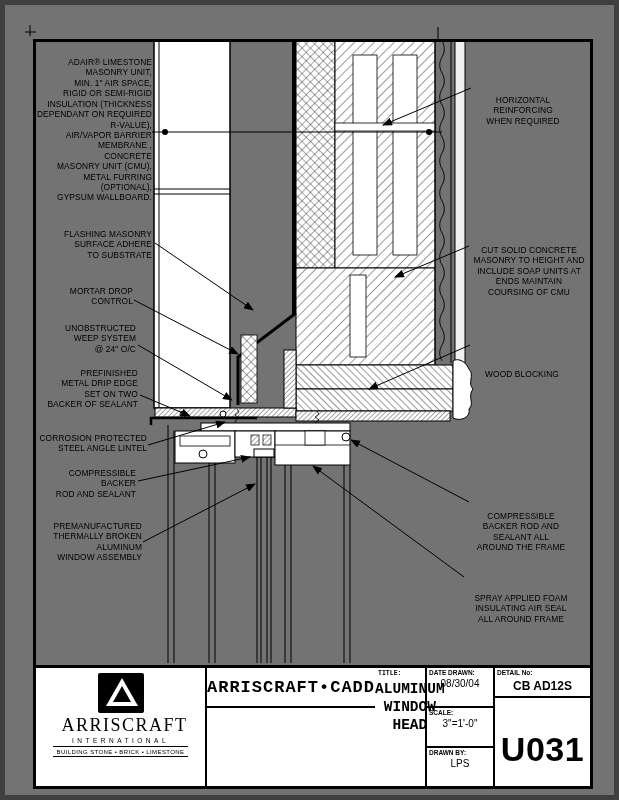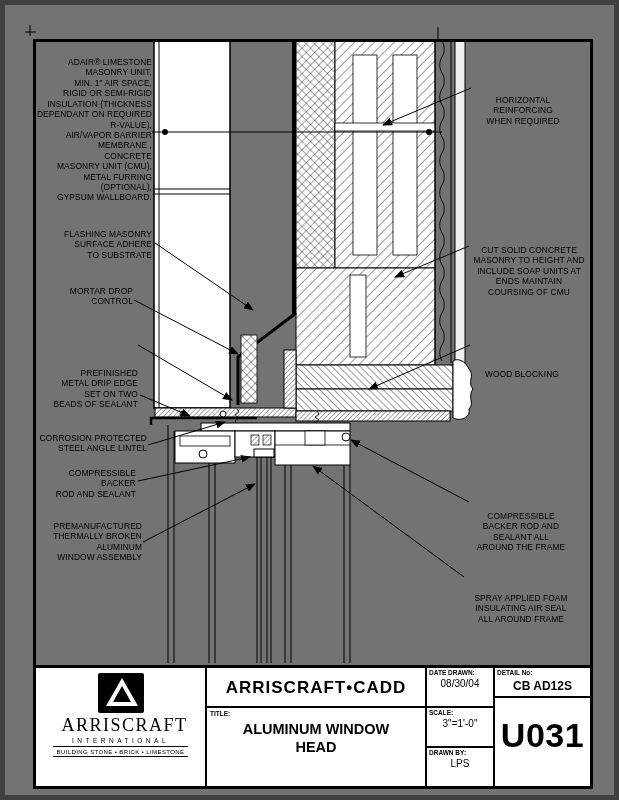--- a/index.html
+++ b/index.html
@@ -27,37 +27,37 @@
     grid-template-columns:169px 220px 68px 1fr;
     border-top:3px solid #000;
   }
   .titleblock > div:not(:first-child) { border-left:2px solid #000; }
 
   .tb-logo-cell { display:flex; flex-direction:column; align-items:center; padding-top:5px; }
   .logo-name { font-family:"Liberation Serif", serif; font-size:18px; letter-spacing:1.5px; margin-top:2px;margin-left:8px; }
   .logo-sub  { font-size:6.5px; letter-spacing:3.5px; margin-top:1px; }
   .logo-tag  { font-size:6px; letter-spacing:0.4px; margin-top:2px; border-top:1px solid #000; border-bottom:1px solid #000; padding:2px 4px 1px 4px; }
 
-  .tb-mid-cell { display:flex; flex-direction:column; }
+  .tb-mid-cell { display:flex; flex-direction:row;font-family:Liberation Mono, monospace; }
   .tb-brand { height:40px; border-bottom:2px solid #000; font-size:17px; font-weight:bold;
               letter-spacing:1px; text-align:center; line-height:40px; }
   .tb-title-cell { flex:1; position:relative; padding-top:12px;border-radius:15px; }
   .tb-small-label { font-size:6.5px; font-weight:bold; }
   .tb-title-cell > .tb-small-label { position:absolute; top:2px; left:3px; }
   .tb-title { font-size:14.5px; font-weight:bold; text-align:center; line-height:1.25; white-space:pre-line; }
 
   .tb-meta-cell { display:flex; flex-direction:column; }
   .tb-meta-row { flex:1; border-bottom:2px solid #000; padding:1px 2px; }
   .tb-meta-row:last-child { border-bottom:none; }
   .tb-meta-val { text-align:center; font-size:10px; font-weight:normal; margin-top:2px; }
 
   .tb-detail-cell { display:flex; flex-direction:column; }
   .tb-detail-top { height:30px; border-bottom:2px solid #000; padding:1px 2px; }
   .tb-detail-code { text-align:center; font-size:12px; font-weight:bold; margin-top:3px; }
-  .tb-detail-num { flex:1; text-align:center; font-size:34px; font-weight:bold; line-height:74px; letter-spacing:0.5px; }
+  .tb-detail-num { flex:1; text-align:center; font-size:34px; font-weight:bold; line-height:74px; letter-spacing:0.5px;margin-top:14px; }
 </style>
 </head>
 <body>
 
 <div class="page">
 
   <svg class="detail-svg" width="619" height="800" viewBox="0 0 619 800">
     <defs>
       <pattern id="h45" width="7" height="7" patternUnits="userSpaceOnUse" patternTransform="rotate(45)">
         <rect width="7" height="7" fill="white"></rect>
@@ -199,24 +199,27 @@
 MEMBRANE ,
 CONCRETE
 MASONRY UNIT (CMU),
 METAL FURRING (OPTIONAL),
 GYPSUM WALLBOARD.</div>
   <div class="ann ann-left" style="top:224px;left:30px;width:117px">FLASHING MASONRY
 SURFACE ADHERE
 TO SUBSTRATE</div>
   <div class="ann ann-left" style="top:281px;left:30px;width:98px">MORTAR DROP
 CONTROL</div>
+  <div class="ann ann-left" style="top:318px;left:30px;width:101px">UNOBSTRUCTED
+WEEP SYSTEM
+@ 24" O/C</div>
   <div class="ann ann-left" style="top:363px;left:30px;width:103px">PREFINISHED
 METAL DRIP EDGE
 SET ON TWO
-BEADS OF SEALANT</div>
+BACKER OF SEALANT</div>
   <div class="ann ann-left" style="top:428px;left:30px;width:112px">CORROSION PROTECTED
 STEEL ANGLE LINTEL</div>
   <div class="ann ann-left" style="top:463px;left:30px;width:101px">COMPRESSIBLE BACKER
 ROD AND SEALANT</div>
   <div class="ann ann-left" style="top:516px;left:30px;width:107px">PREMANUFACTURED
 THERMALLY BROKEN
 ALUMINUM
 WINDOW ASSEMBLY</div>
 
   <div class="ann ann-right" style="top:58px;left:468px;width:100px">HORIZONTAL

